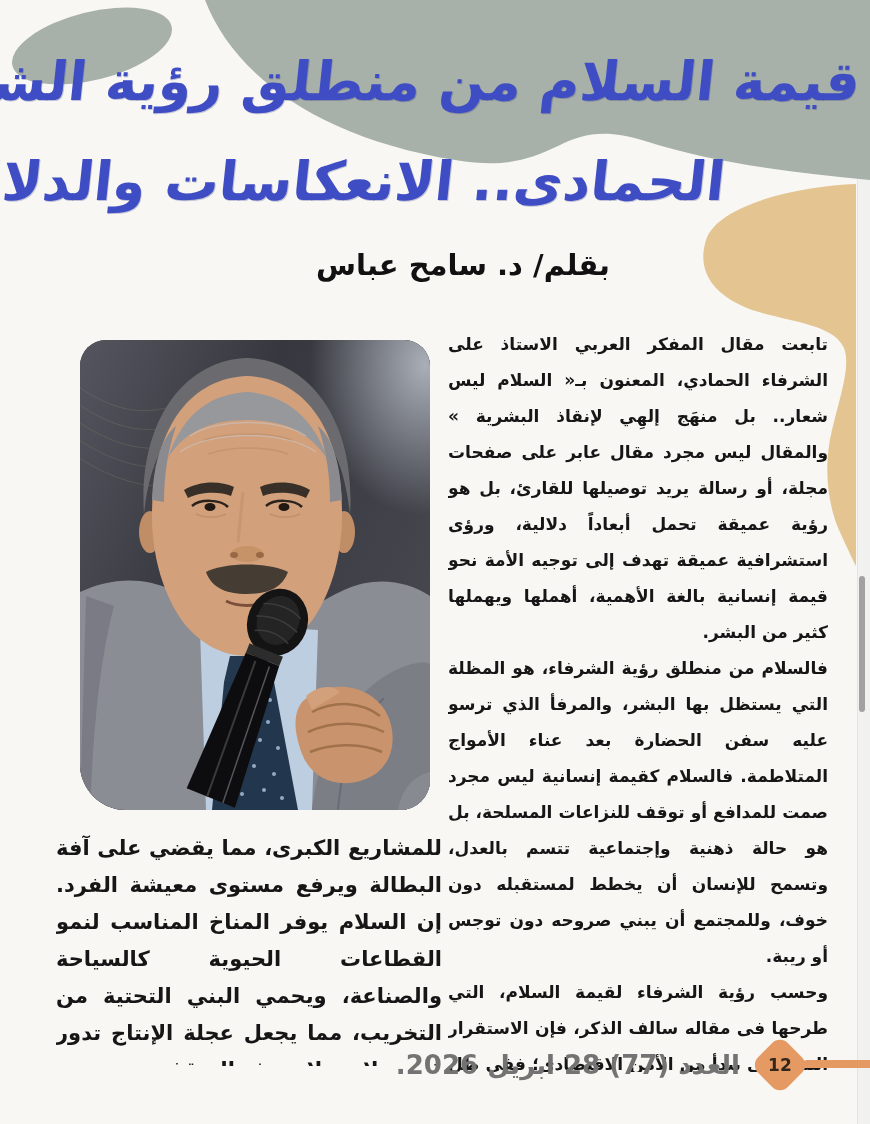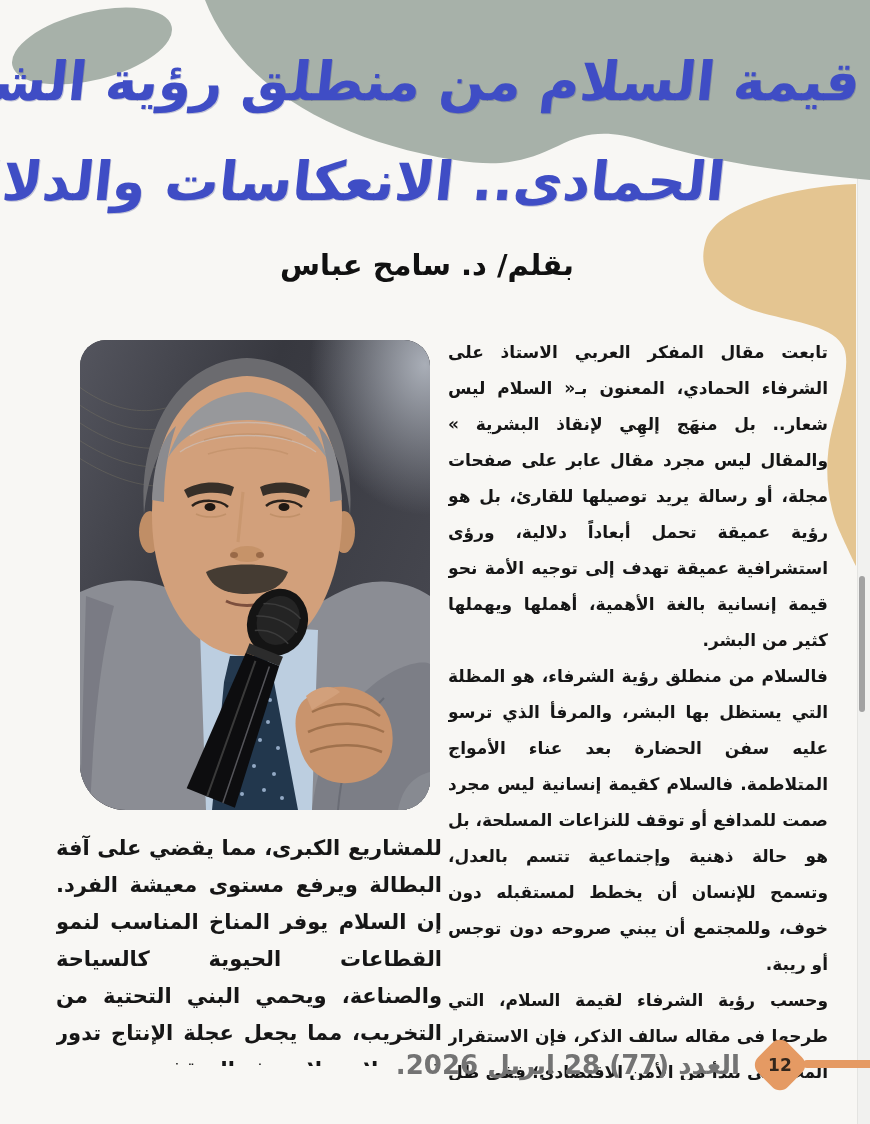--- a/index.html
+++ b/index.html
@@ -22,35 +22,35 @@
   
   .title-line{
     z-index:3;text-align:center;font-weight:bold;
     transform:skewX(-6deg);
     text-shadow:1px 1px 0 rgba(30,40,120,.25);
     direction:rtl;white-space:nowrap;
   }
   #title-line1{left:70px;top:50px;width:790px;font-size:54px;}
   #title-line2{left:35px;top:150px;width:690px;font-size:54px;}
   #byline{
-    left:280px;top:248px;width:330px;z-index:3;text-align:left;
+    left:280px;top:248px;width:330px;z-index:3;text-align:right;
     font-size:29px;font-weight:bold;color:#111;direction:rtl;white-space:nowrap;
   }
   
   #portrait{
     left:80px;top:340px;width:350px;height:470px;z-index:2;
     border-radius:26px 26px 30px 46px;overflow:hidden;background:#3a3b42;
   }
   #portrait svg{display:block;width:100%;height:100%;}
   
   .col{
     z-index:2;direction:rtl;text-align:justify;color:#161616;
     font-weight:700;overflow:hidden;
   }
-  #col-right{left:448px;top:334px;width:380px;height:746px;font-size:17px;line-height:36px;}
+  #col-right{left:448px;top:326px;width:380px;height:746px;font-size:17px;line-height:36px;}
   #col-left{left:56px;top:830px;width:386px;height:236px;font-size:21px;line-height:37px;}
   .col p{margin:0;}
   
   #footer-issue{
     left:440px;top:1050px;width:300px;z-index:3;direction:rtl;text-align:center;
     font-size:26px;font-weight:700;color:#737373;white-space:nowrap;
   }
   #page-badge{
     left:759px;top:1044px;width:42px;height:42px;z-index:4;
     border-radius:11px;transform:rotate(45deg);

